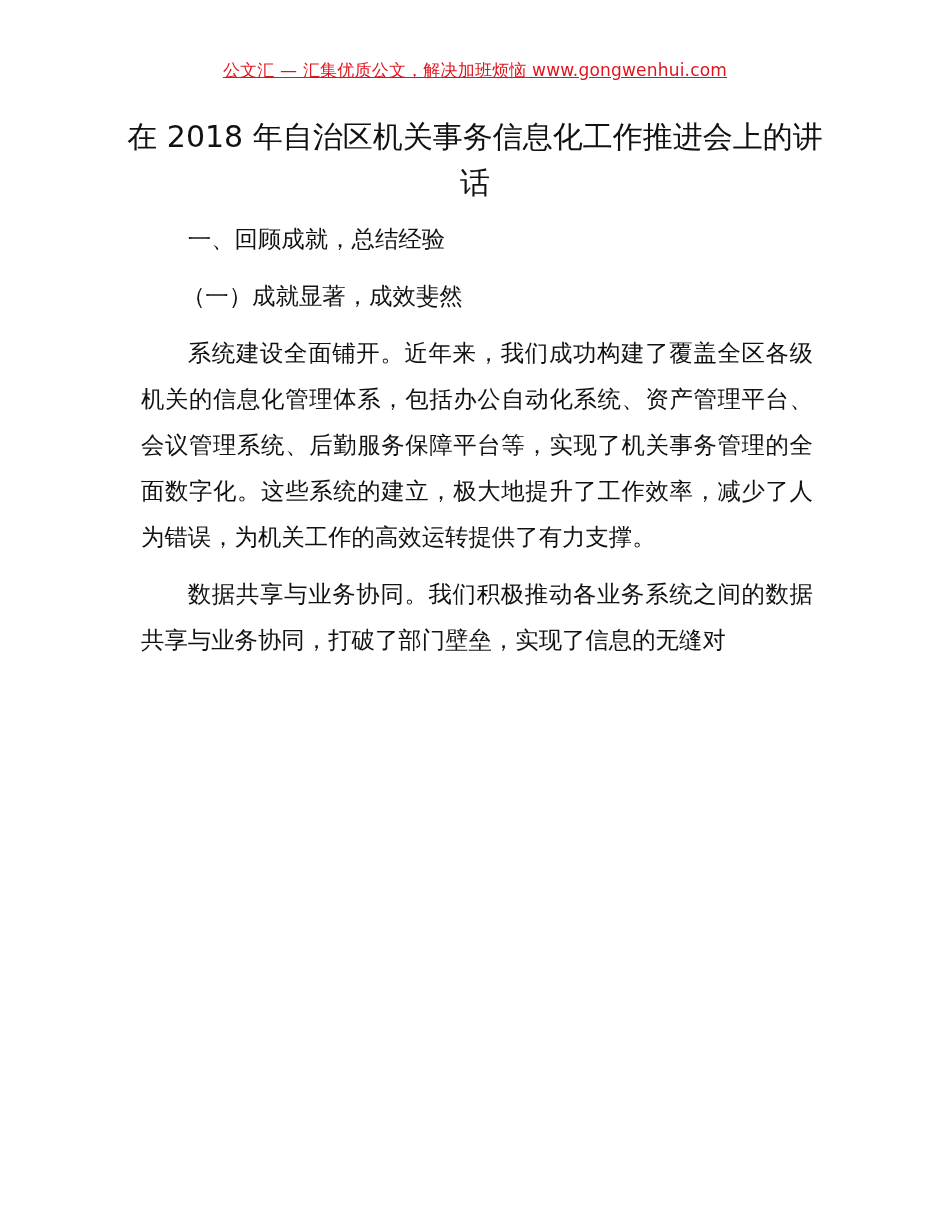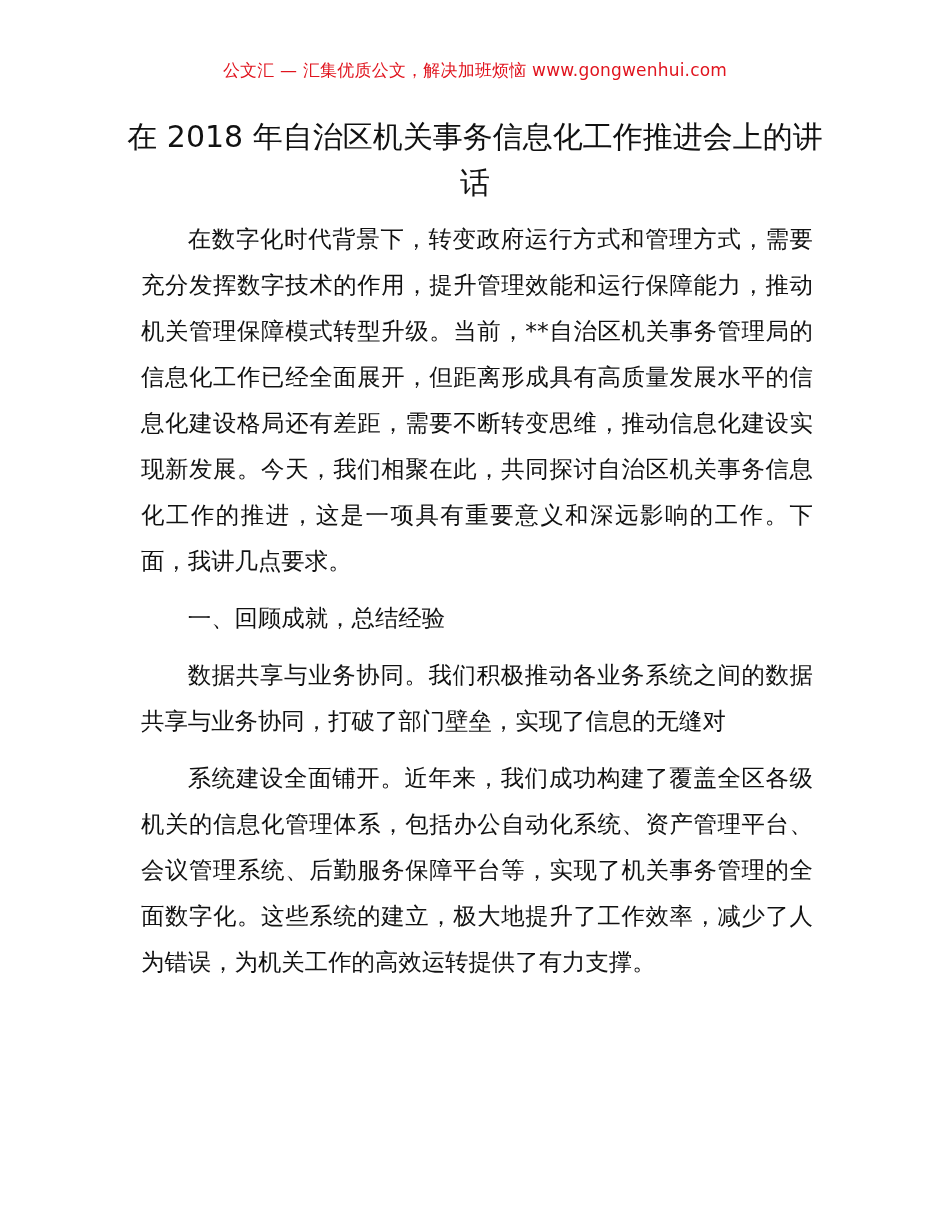--- a/index.html
+++ b/index.html
@@ -18,20 +18,21 @@
   .header-banner {
     position: absolute;
     top: 58px;
     left: 0;
     width: 950px;
     text-align: center;
     font-size: 17px;
     color: #e0141e;
     line-height: 24px;
     letter-spacing: 0.2px;
+    text-decoration: underline;
   }
   .doc-title {
     position: absolute;
     top: 114px;
     left: 120px;
     width: 710px;
     text-align: center;
     font-size: 30px;
     line-height: 46px;
     color: #111111;
@@ -65,17 +66,17 @@
   }
 </style>
 </head>
 <body>
 
 <div class="header-banner">公文汇 — 汇集优质公文，解决加班烦恼 www.gongwenhui.com</div>
 
 <div class="doc-title">在 2018 年自治区机关事务信息化工作推进会上的讲话</div>
 
 <div class="doc-body">
-  <p class="para">在数字化时代背景下，转变政府运行方式和管理方式，需要充分发挥数字技术的作用，提升管理效能和运行保障能力，推动机关管理保障模式转型升级。当前，**自治区机关事务管理局的信息化工作已经全面展开，但距离形成具有高质量发展水平的信息化建设格局还有差距，需要不断转变思维，推动信息化建设实现新发展。今天，我们相聚在此，共同探讨自治区机关事务信息化工作的推进，这是一项具有重要意义和深远影响的工作。下面，我讲几点要求。</p>
   <p class="heading-1">一、回顾成就，总结经验</p>
+  <p class="heading-2">（一）成就显著，成效斐然</p>
+  <p class="para">系统建设全面铺开。近年来，我们成功构建了覆盖全区各级机关的信息化管理体系，包括办公自动化系统、资产管理平台、会议管理系统、后勤服务保障平台等，实现了机关事务管理的全面数字化。这些系统的建立，极大地提升了工作效率，减少了人为错误，为机关工作的高效运转提供了有力支撑。</p>
   <p class="para">数据共享与业务协同。我们积极推动各业务系统之间的数据共享与业务协同，打破了部门壁垒，实现了信息的无缝对</p>
-  <p class="para">系统建设全面铺开。近年来，我们成功构建了覆盖全区各级机关的信息化管理体系，包括办公自动化系统、资产管理平台、会议管理系统、后勤服务保障平台等，实现了机关事务管理的全面数字化。这些系统的建立，极大地提升了工作效率，减少了人为错误，为机关工作的高效运转提供了有力支撑。</p>
 </div>
 
 </body></html>

